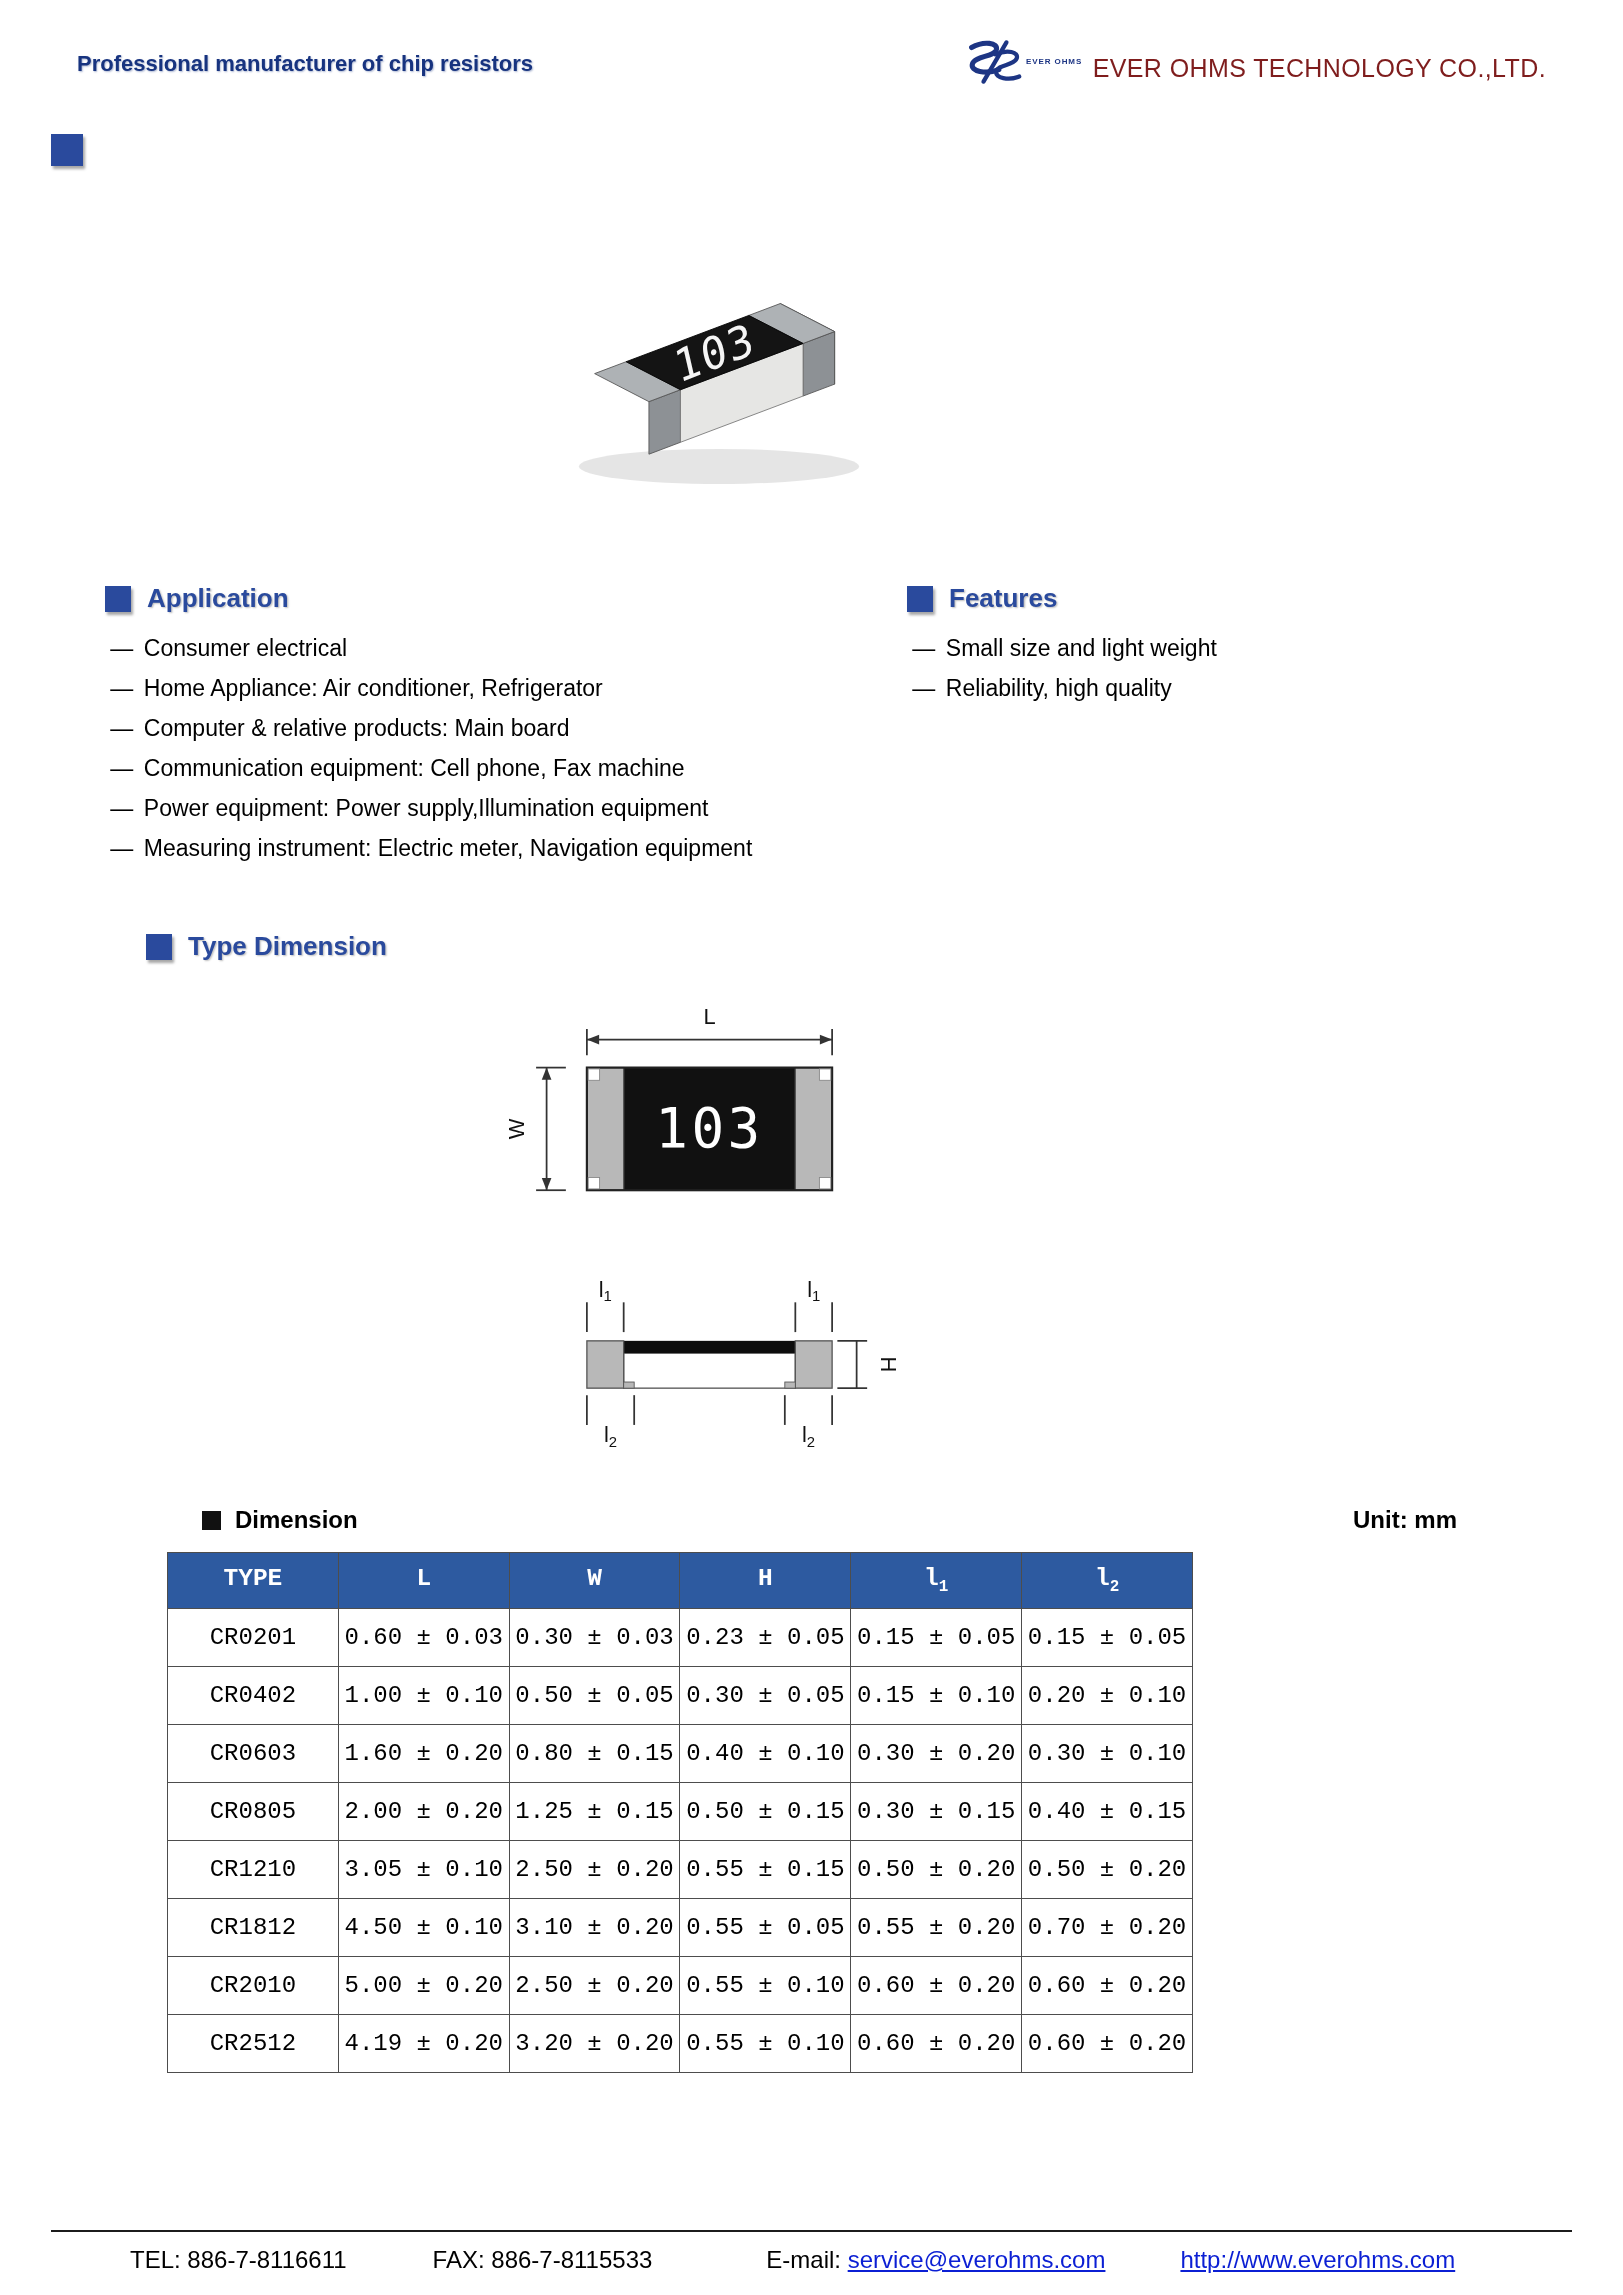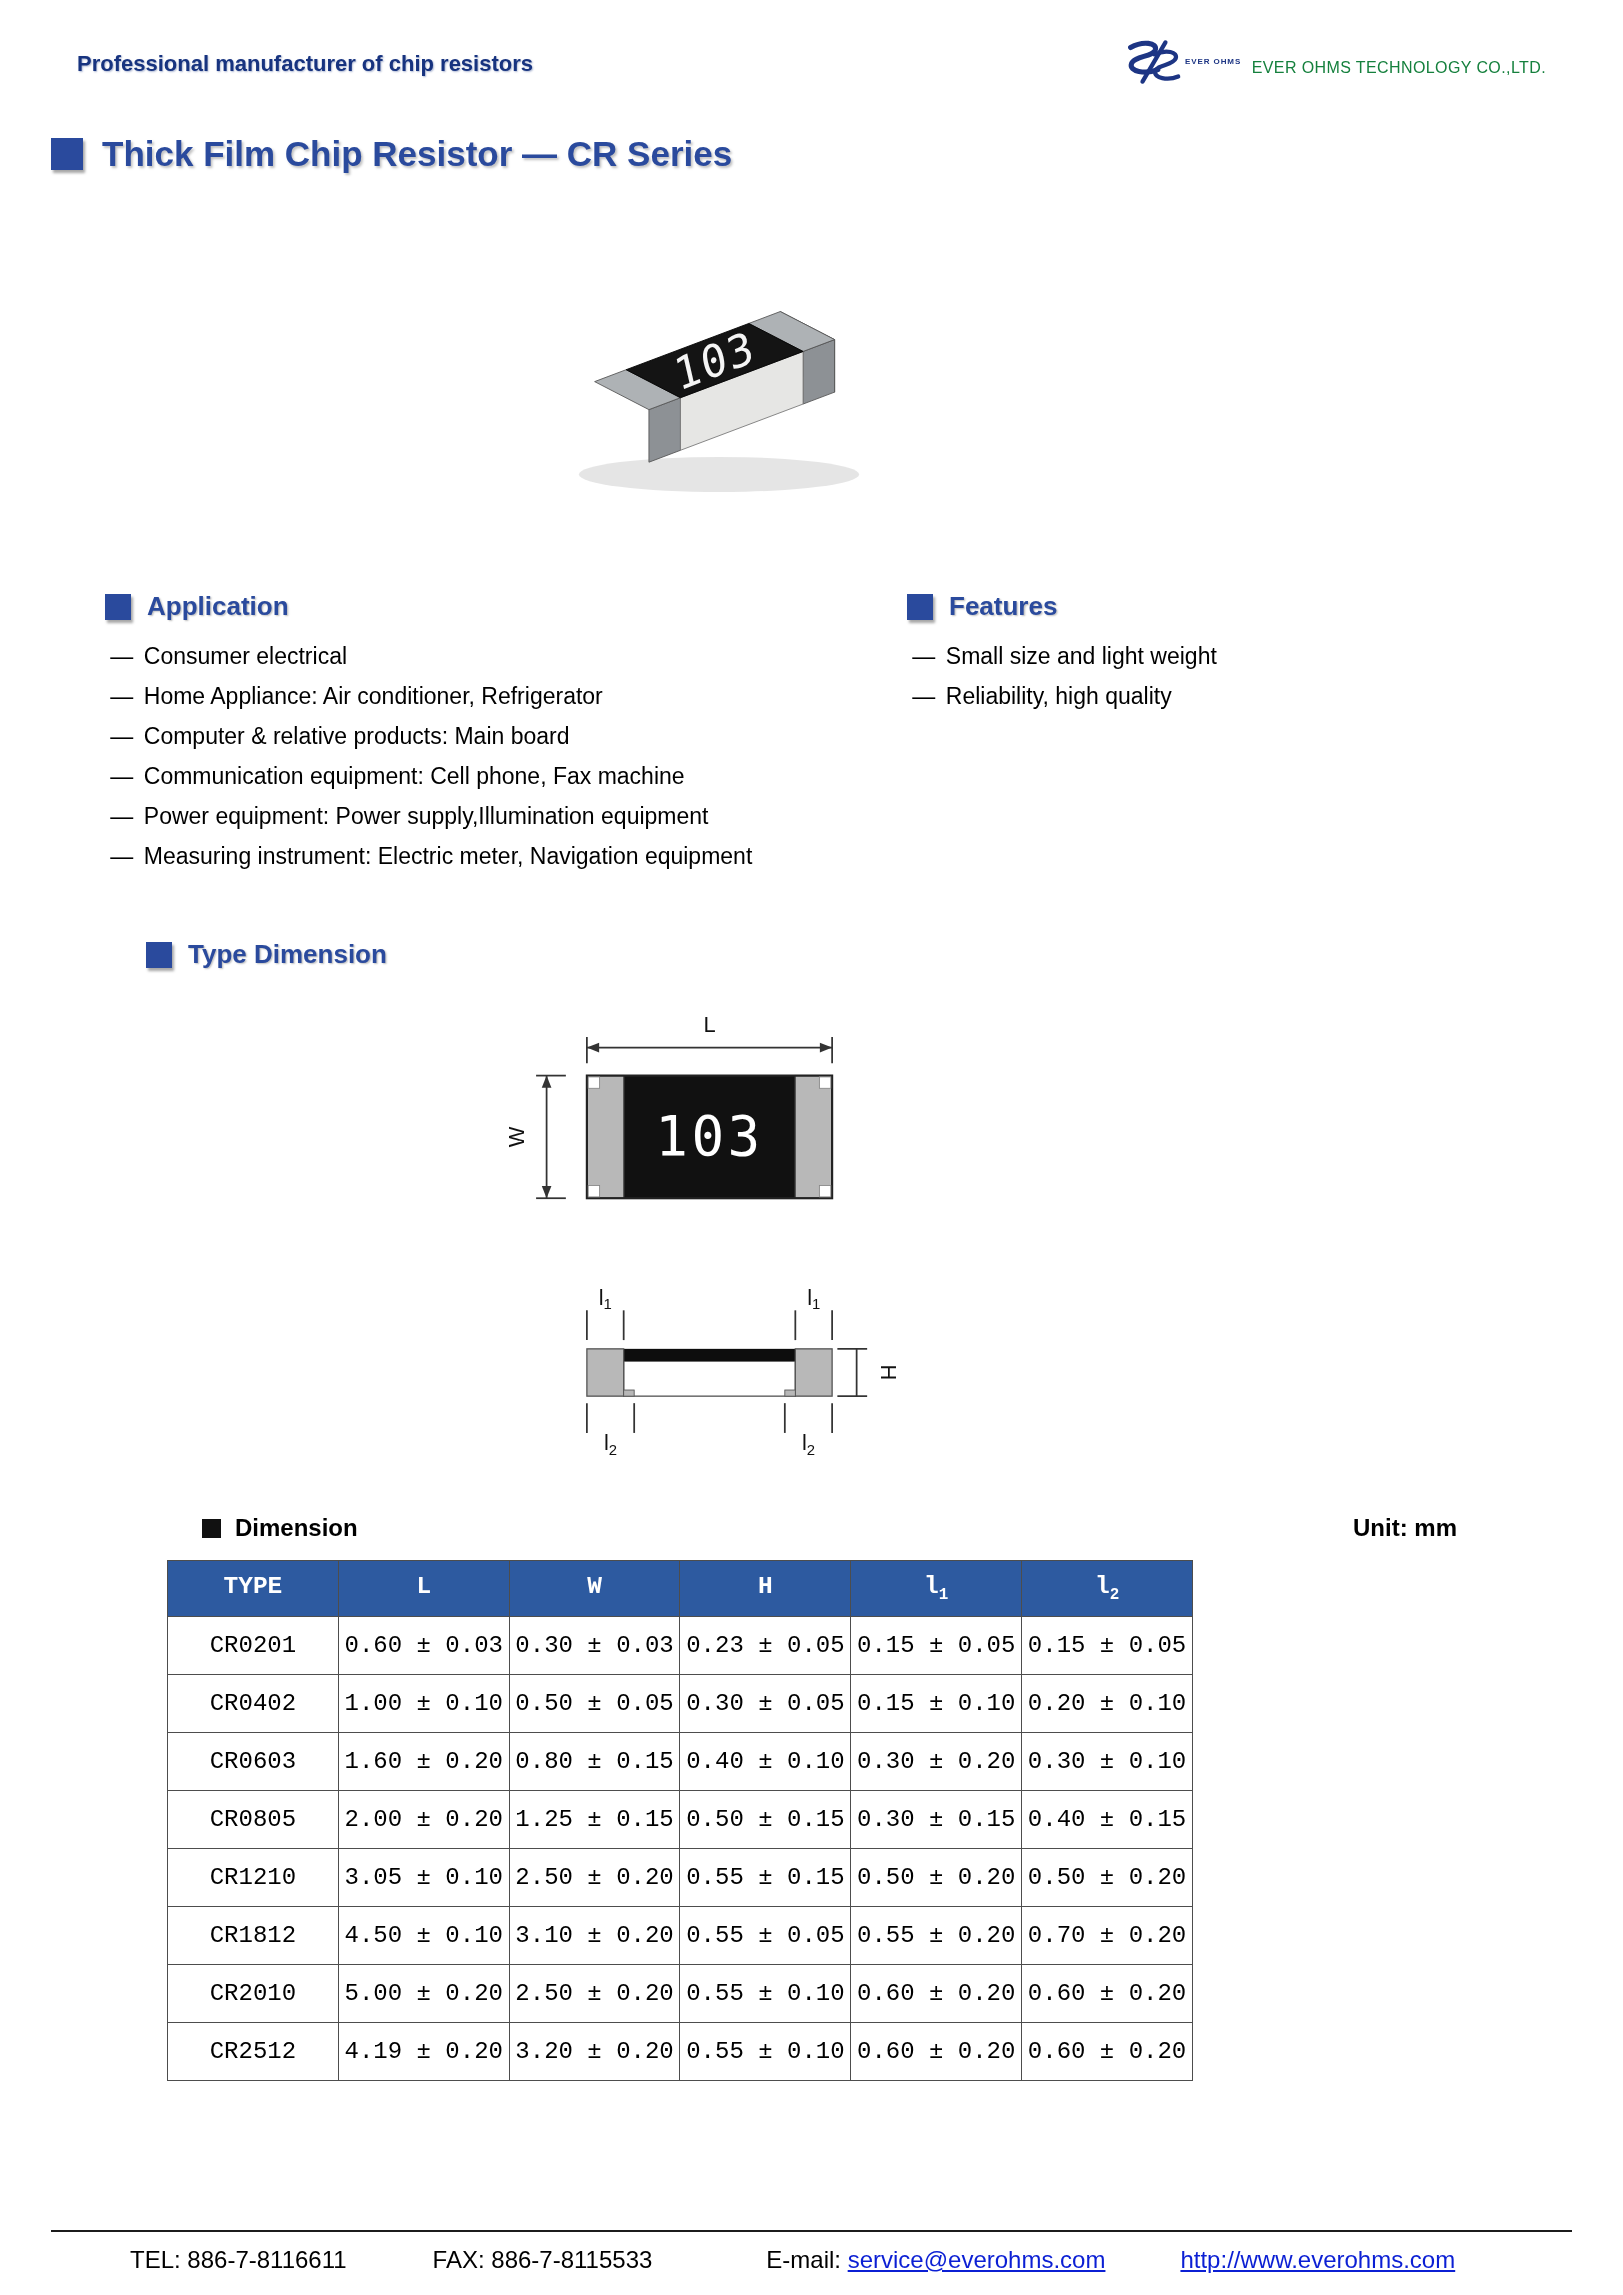--- a/index.html
+++ b/index.html
@@ -11,21 +11,21 @@
     display:flex; flex-direction:column;
     overflow:hidden;
   }
 
   
   .header { display:flex; justify-content:space-between; align-items:flex-start; padding:39px 77px 0 77px; }
   .tagline { font-size:22px; font-weight:bold; color:#17337f; text-shadow:0.9px 0.9px 1.8px rgba(23,51,127,.35); padding-top:12.3px; }
   .brand { display:flex; align-items:center; gap:10.5px; }
   .logo-wrap { display:flex; flex-direction:row; align-items:center; }
   .logo-caption { font-size:8px; letter-spacing:0.9px; color:#1d3584; font-weight:bold; margin-top:-1.8px; }
-  .brand-text { font-size:16px; color:#15803d; letter-spacing:0.4px; padding-top:12.3px; }
+  .brand-text { font-size:25px; color:#7f1d1d; letter-spacing:0.4px; padding-top:12.3px; }
 
   
   .title-row { display:flex; align-items:center; gap:19px; margin:49px 0 0 51px; }
   .sq { background:#2a4a9d; box-shadow:1.8px 2.6px 2.6px rgba(0,0,0,.35); flex:0 0 auto; }
   .sq.lg { width:32px; height:32px; }
   .sq.md { width:26px; height:26px; }
   .page-title { font-size:35px; font-weight:bold; color:#2a4a9d; text-shadow:1.8px 1.8px 2.6px rgba(0,0,0,.25); }
 
   
   .product-figure { margin:92px 0 0 526px; width:386px; }
@@ -84,21 +84,20 @@
         <path d="M44 18 C58 12 72 15 69 23 C66 31 47 30 45 38 C43 46 60 49 72 44" fill="none" stroke="#1d3584" stroke-width="5" stroke-linecap="round"></path>
       </svg>
       <div class="logo-caption">EVER OHMS</div>
     </div>
     <div class="brand-text">EVER OHMS TECHNOLOGY CO.,LTD.</div>
   </div>
 </div>
 
 <div class="title-row">
   <span class="sq lg"></span>
-  <h1 class="page-title">Thick Film Chip Resistor — CR Series</h1>
 </div>
 
 <div class="product-figure">
   <svg viewBox="0 0 440 290" width="386" height="254">
     <ellipse cx="220" cy="238" rx="160" ry="20" fill="rgba(0,0,0,0.10)"></ellipse>
     <polygon points="290,52 352,84 352,144 290,112" fill="#75797d" stroke="#555" stroke-width="1"></polygon>
     <polygon points="140,164 176,150.4 176,210.4 140,224" fill="#8d9195" stroke="#555" stroke-width="1"></polygon>
     <polygon points="316,97.6 352,84 352,144 316,157.6" fill="#8d9195" stroke="#555" stroke-width="1"></polygon>
     <polygon points="176,150.4 316,97.6 316,157.6 176,210.4" fill="#e6e6e4" stroke="#777" stroke-width="1"></polygon>
     <polygon points="78,132 114,118.4 176,150.4 140,164" fill="#aeb2b5" stroke="#555" stroke-width="1"></polygon>

